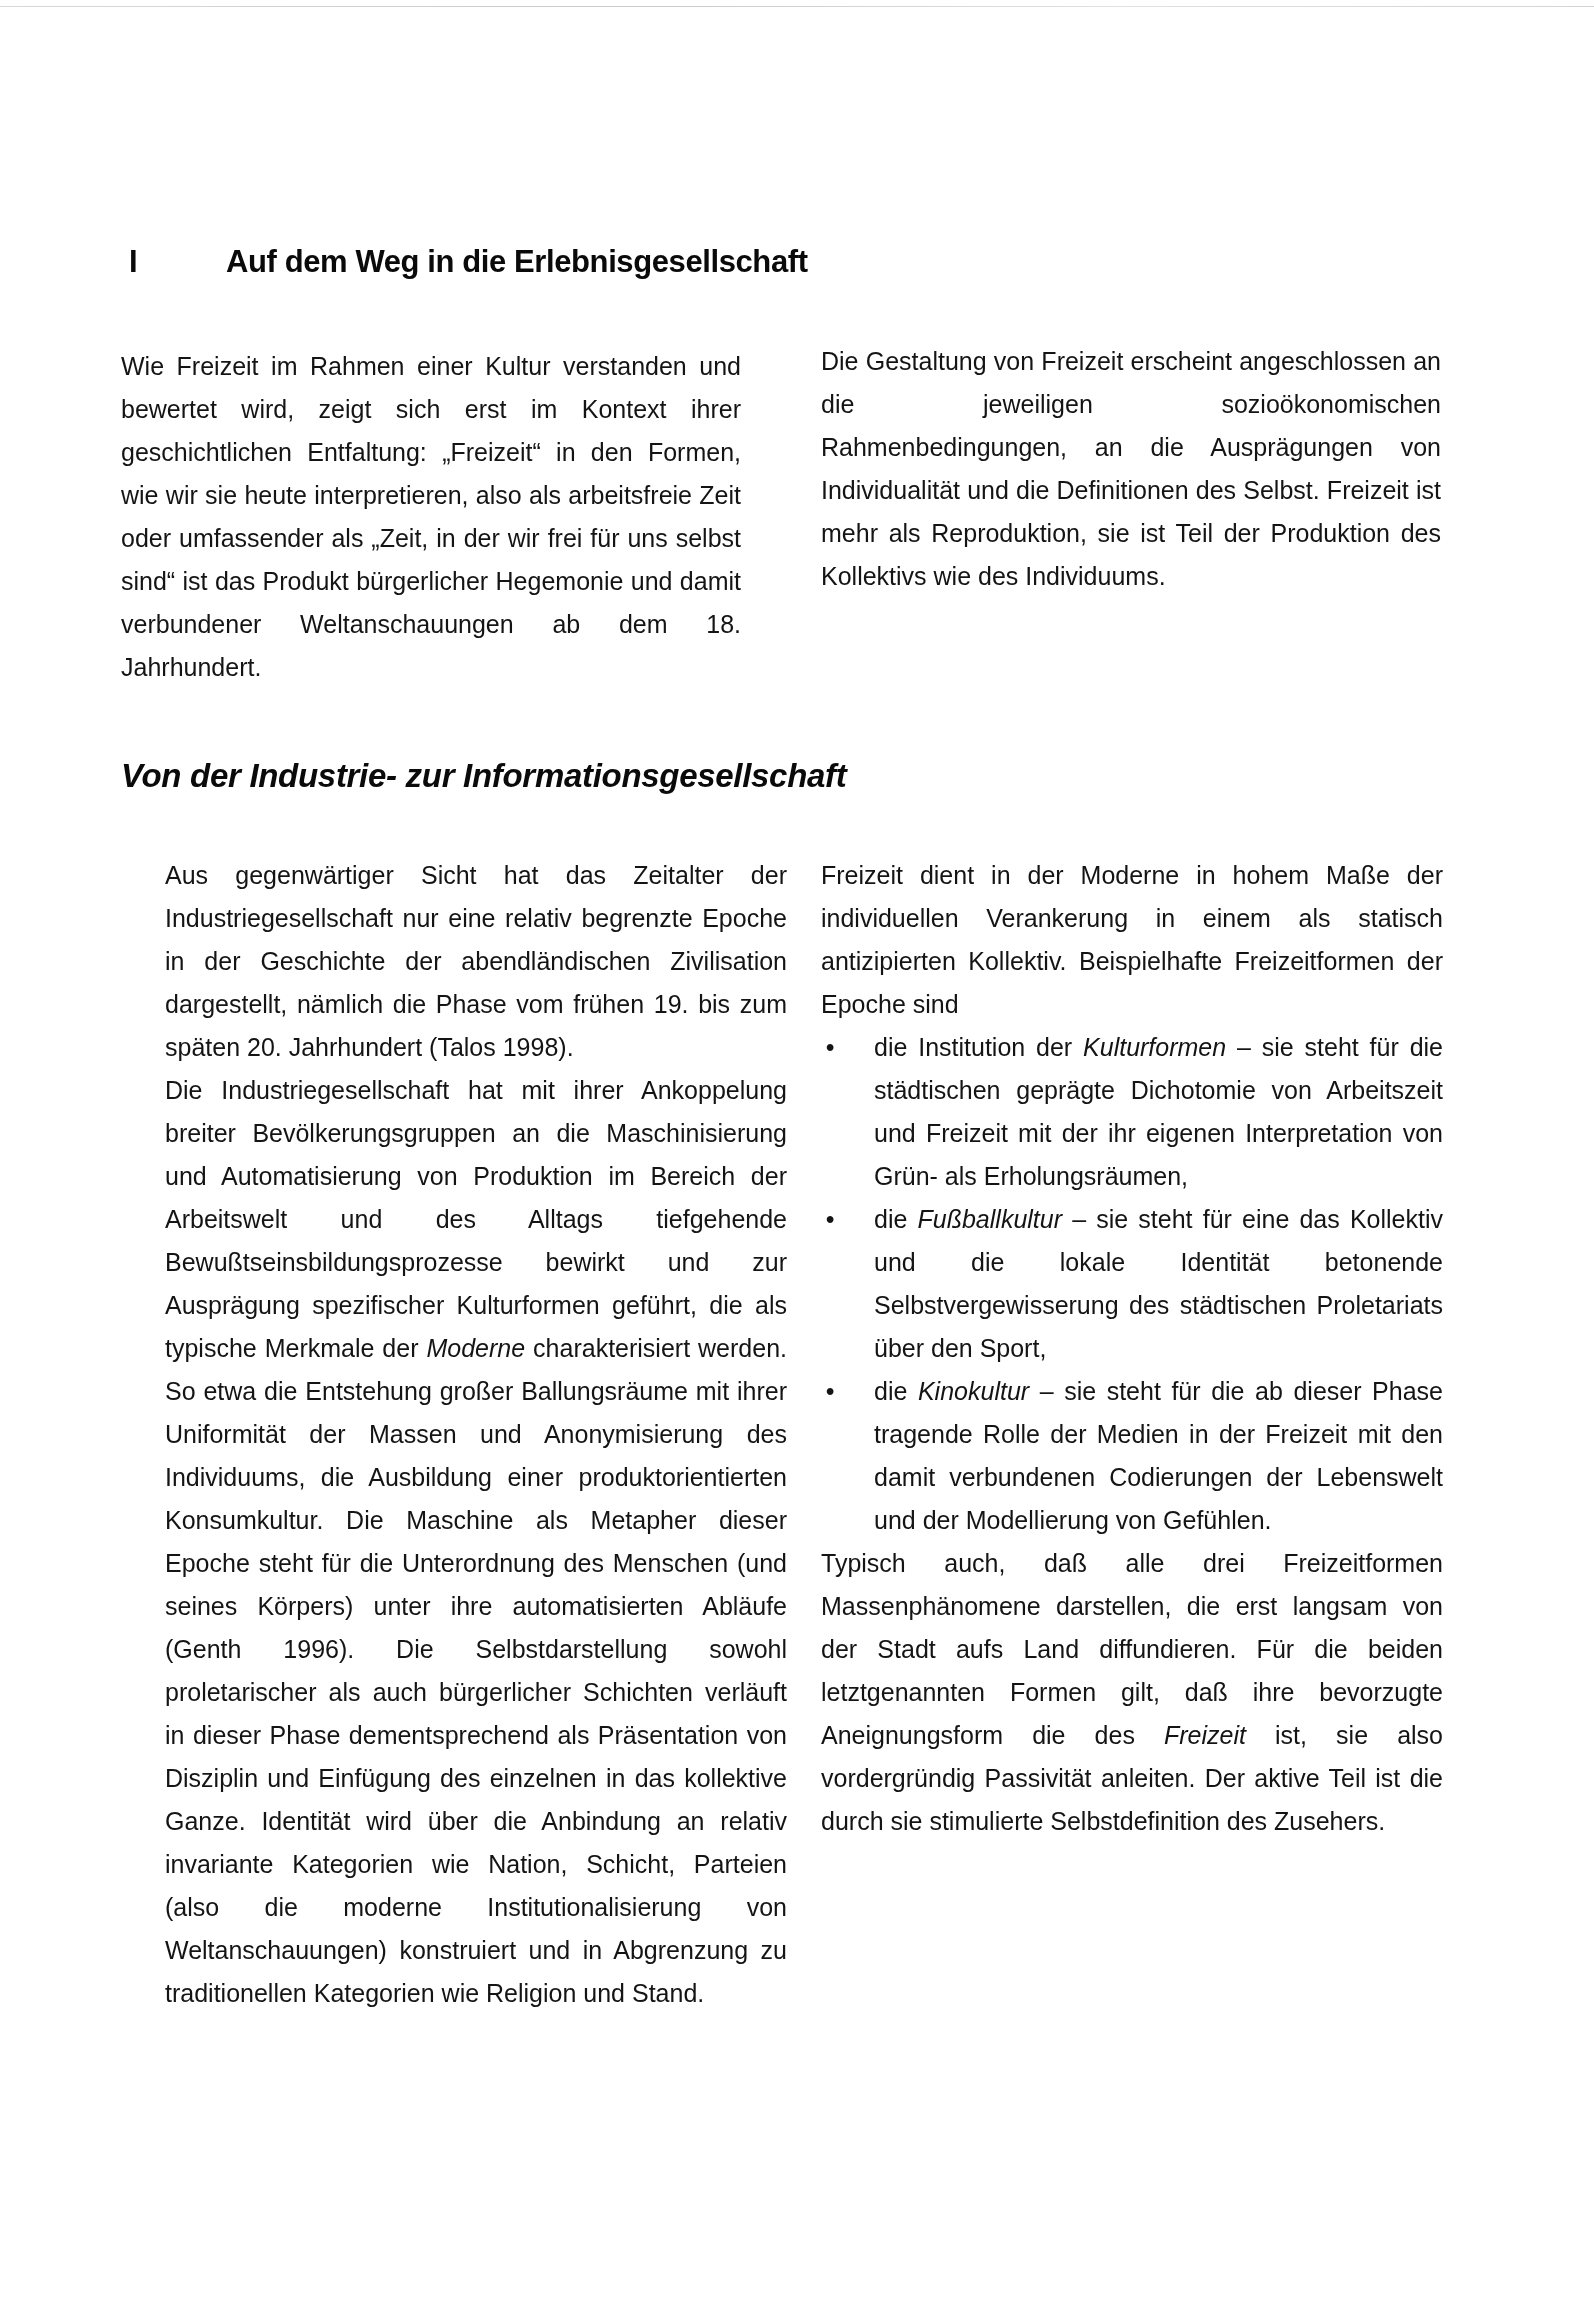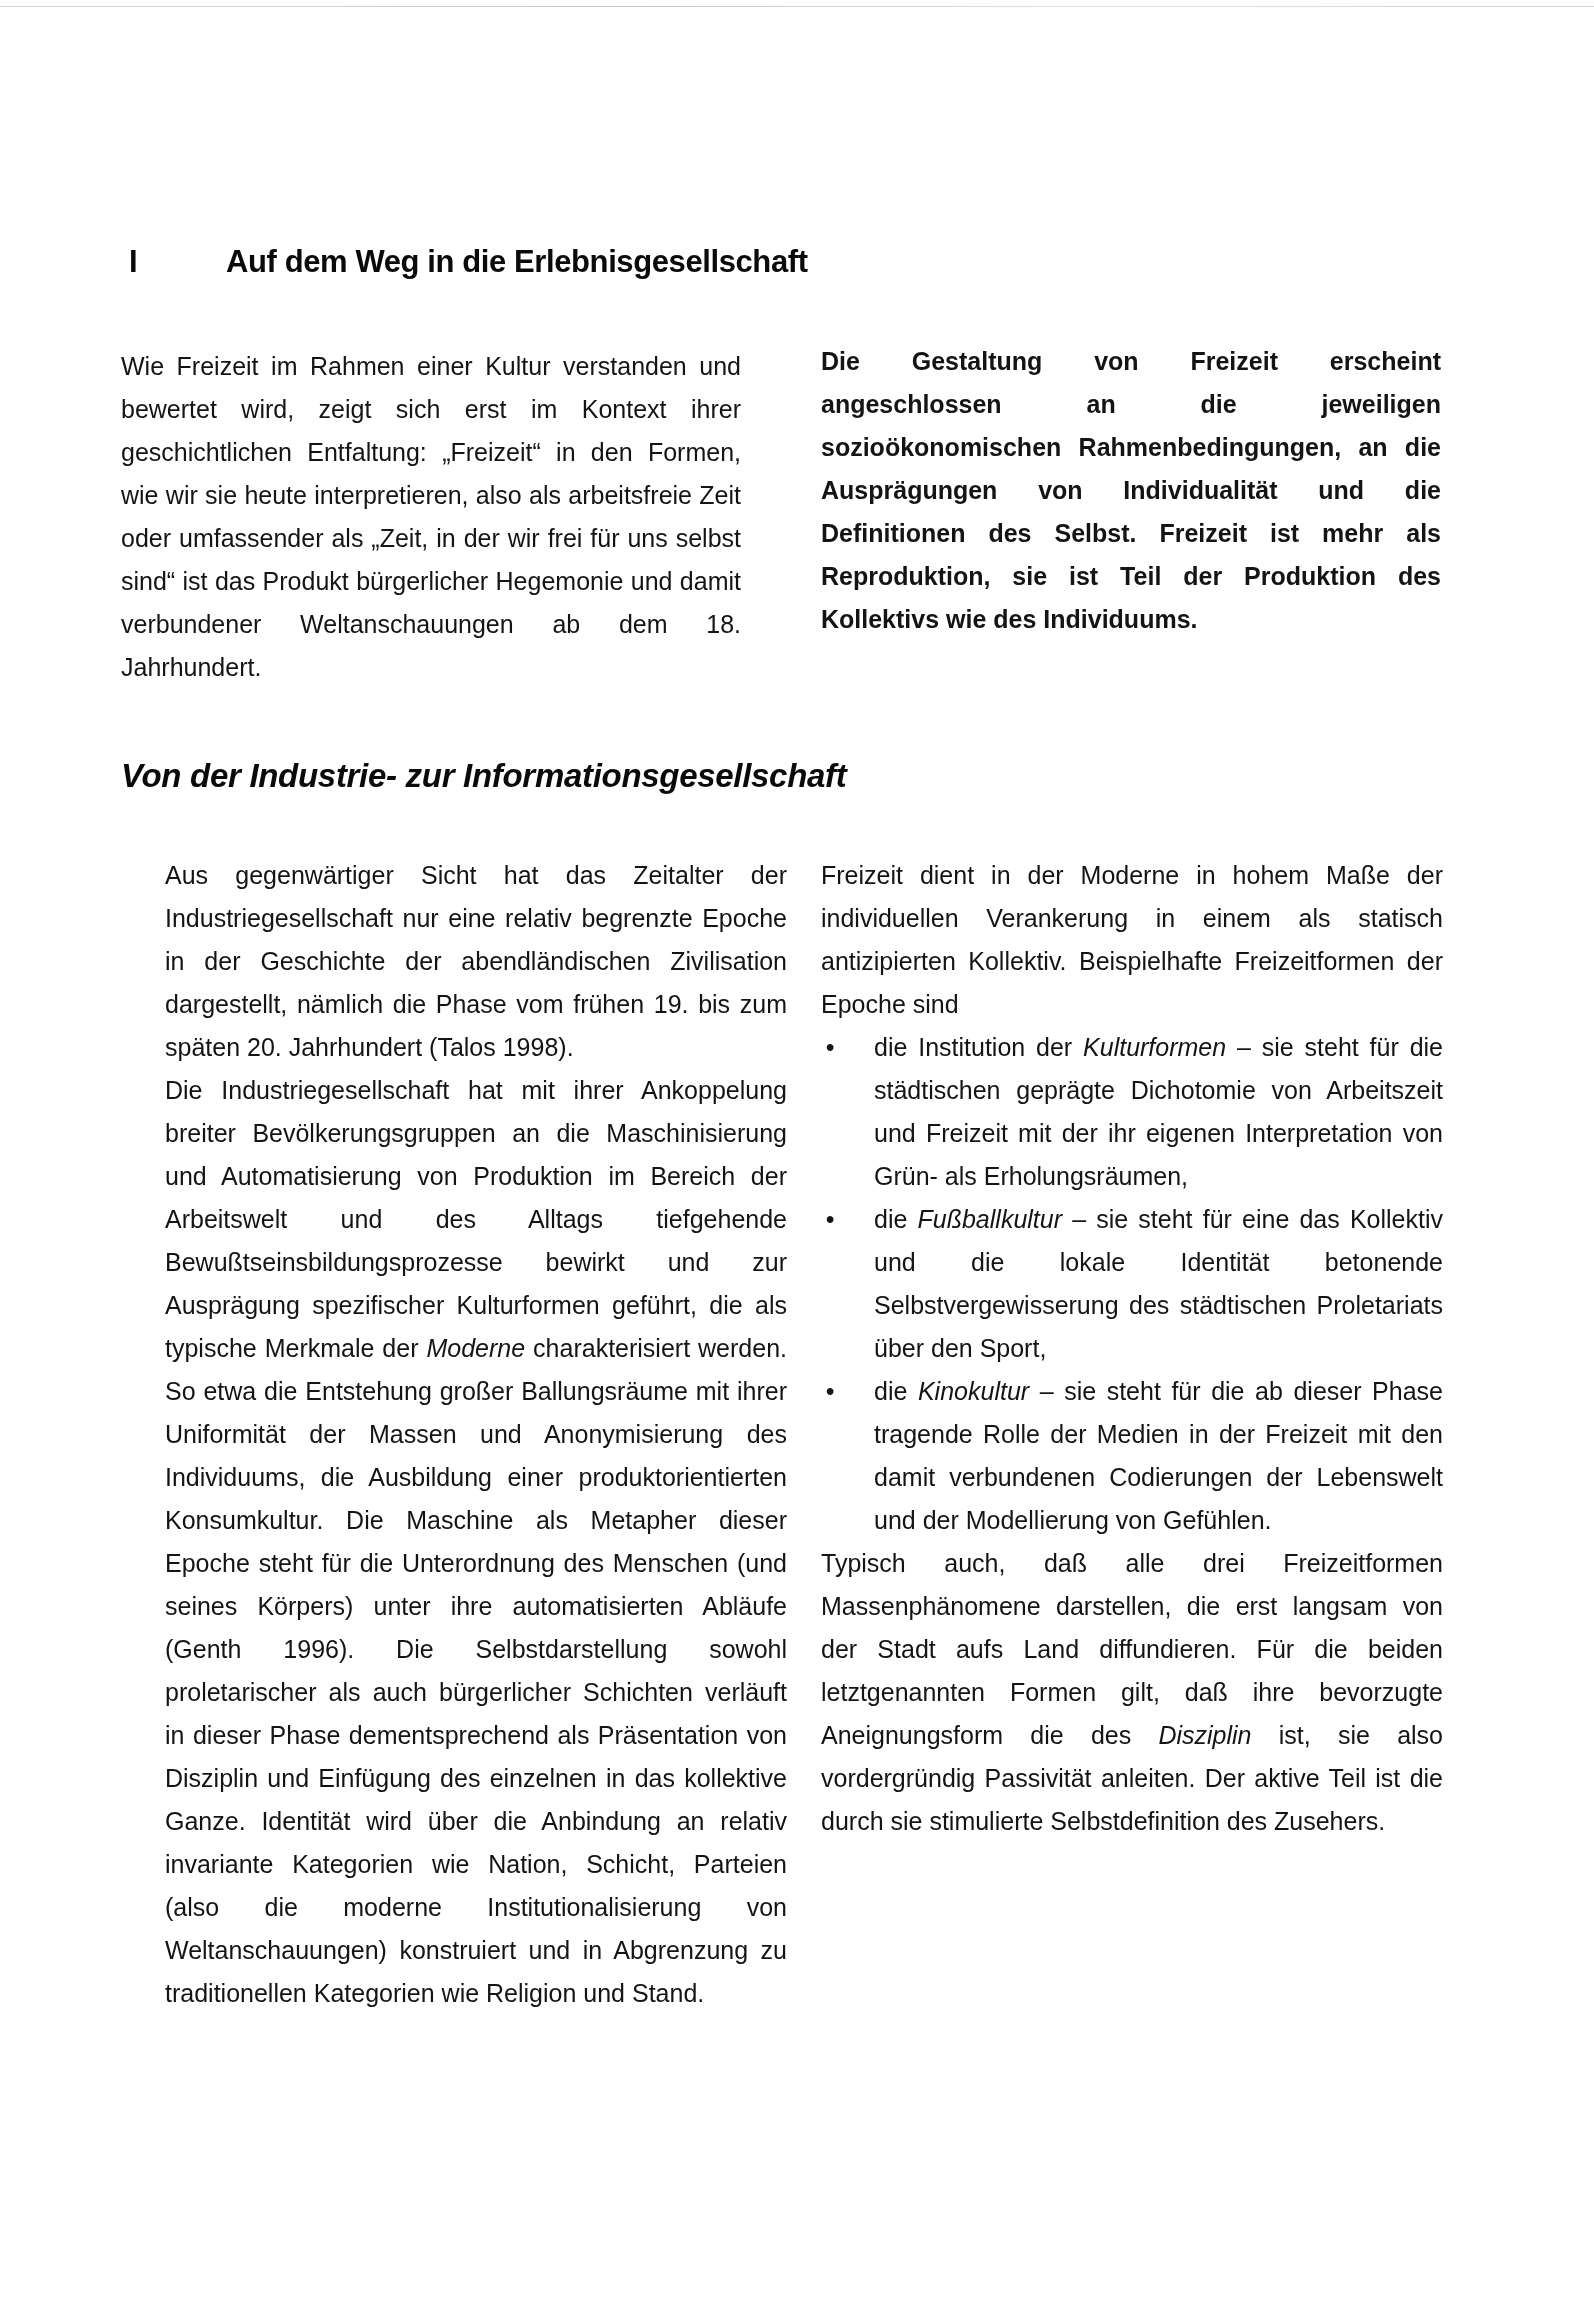--- a/index.html
+++ b/index.html
@@ -55,21 +55,21 @@
       position: absolute;
       font-size: 25px;
       line-height: 43px;
       text-align: justify;
       hyphens: none;
     }
     .col p {
       margin: 0;
     }
     .col-left-1 { left: 121px; top: 332px; width: 620px; margin-top: 13px; }
-    .col-right-1 { left: 821px; top: 340px; width: 620px; font-weight: bold; }
+    .col-right-1 { left: 821px; top: 340px; width: 620px; }
     .col-left-2 { left: 121px; top: 854px; width: 622px; margin-left: 44px; }
     .col-right-2 { left: 821px; top: 854px; width: 622px; }
     .bullets {
       list-style: none;
       margin: 0;
       padding: 0;
     }
     .bullets li {
       position: relative;
       padding-left: 53px;
@@ -113,16 +113,16 @@
     </li>
     <li>
       <span class="bullet-dot">•</span>
       <span>die </span><em>Fußballkultur</em><span> – sie steht für eine das Kollektiv und die lokale Identität betonende Selbstvergewisserung des städtischen Proletariats über den Sport,</span>
     </li>
     <li>
       <span class="bullet-dot">•</span>
       <span>die </span><em>Kinokultur</em><span> – sie steht für die ab dieser Phase tragende Rolle der Medien in der Freizeit mit den damit verbundenen Codierungen der Lebenswelt und der Modellierung von Gefühlen.</span>
     </li>
   </ul>
-  <p><span>Typisch auch, daß alle drei Freizeitformen Massenphänomene darstellen, die erst langsam von der Stadt aufs Land diffundieren. Für die beiden letztgenannten Formen gilt, daß ihre bevorzugte Aneignungsform die des </span><em>Disziplin</em><span> ist, sie also vordergründig Passivität anleiten. Der aktive Teil ist die durch sie stimulierte Selbstdefinition des Zusehers.</span></p>
+  <p><span>Typisch auch, daß alle drei Freizeitformen Massenphänomene darstellen, die erst langsam von der Stadt aufs Land diffundieren. Für die beiden letztgenannten Formen gilt, daß ihre bevorzugte Aneignungsform die des </span><em>Freizeit</em><span> ist, sie also vordergründig Passivität anleiten. Der aktive Teil ist die durch sie stimulierte Selbstdefinition des Zusehers.</span></p>
   <div class="gap"></div>
 </div>
 
 
 </body></html>

